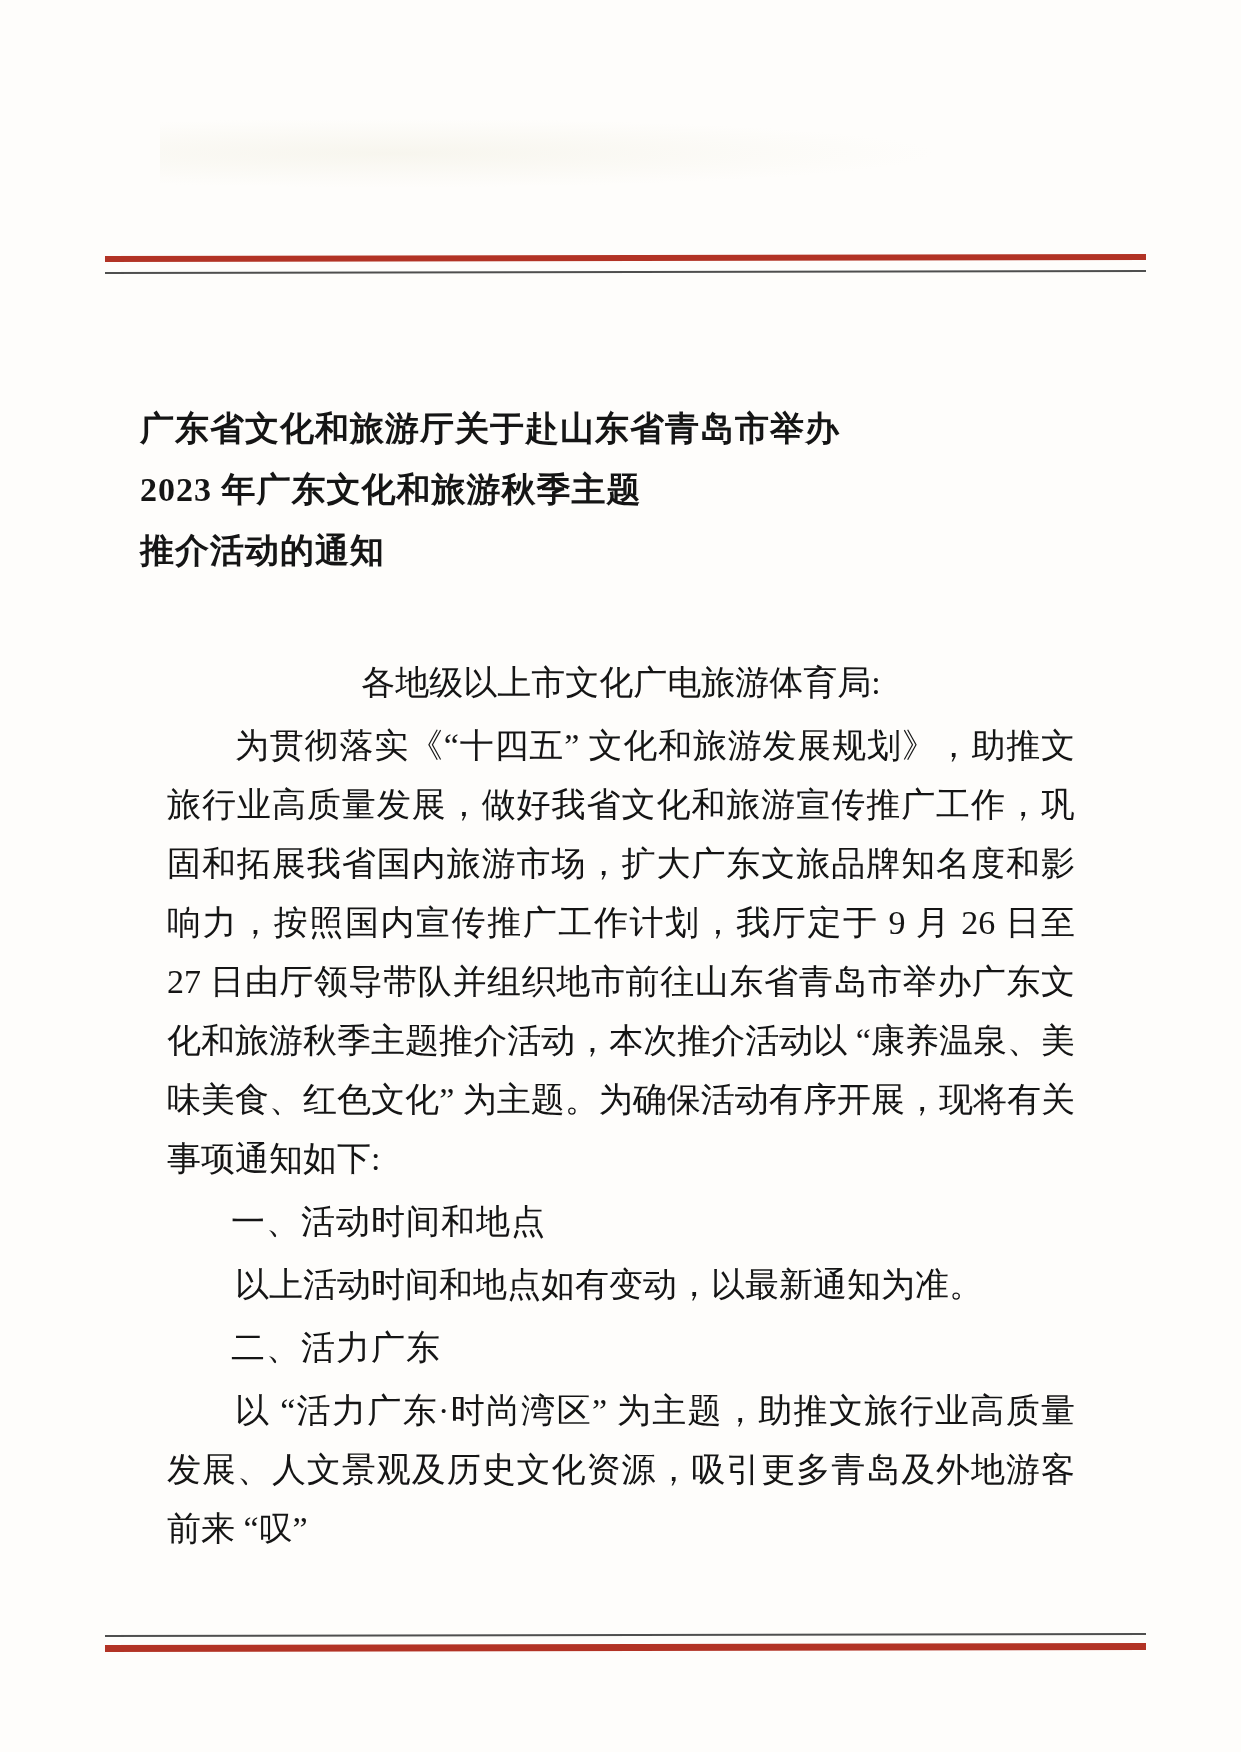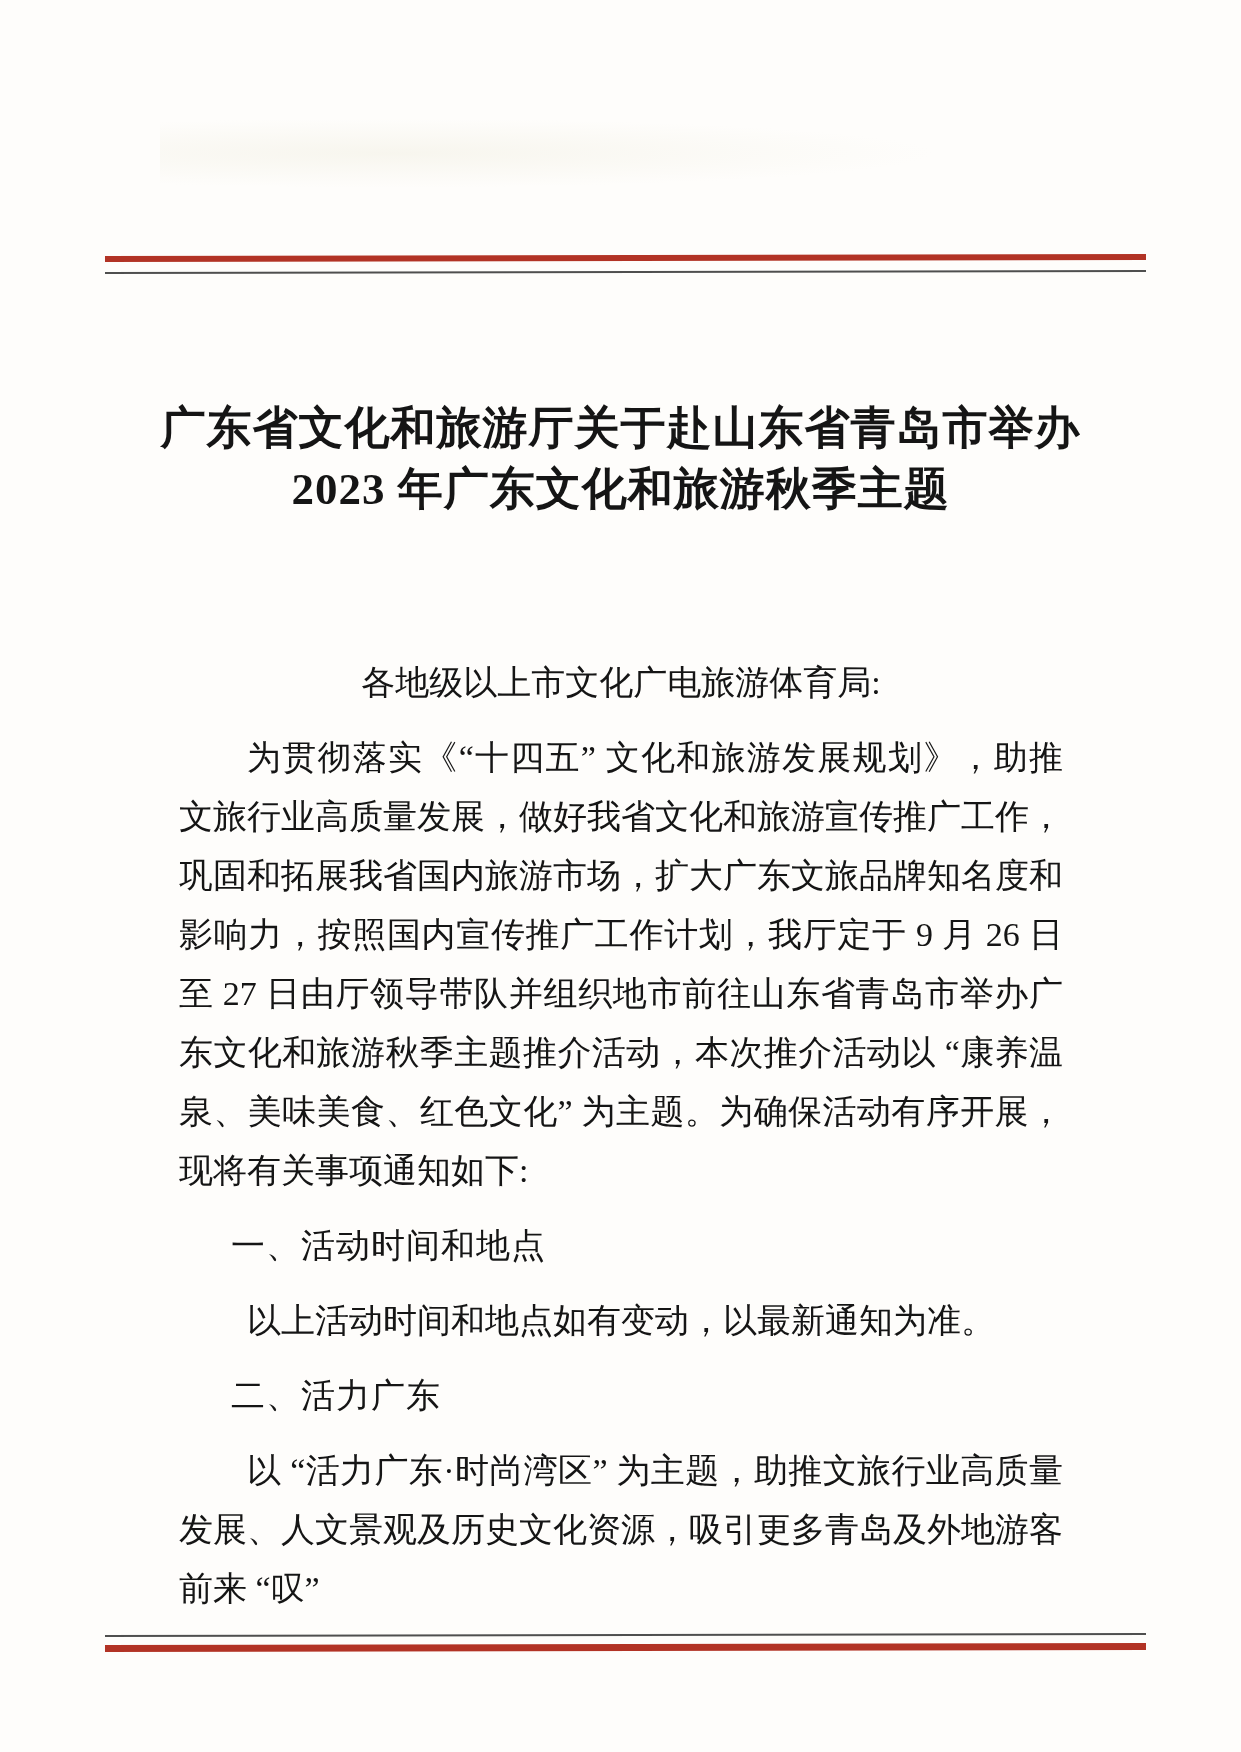--- a/index.html
+++ b/index.html
@@ -25,38 +25,37 @@
   .rule-red   { height: 6px; background: var(--rule-red, #b23325); }
   .rule-thin  { height: 2px; background: var(--rule-dark, #4f4f4f); }
   .rule-top-red    { top: 255px; transform: rotate(-0.12deg); }
   .rule-top-thin   { top: 271px; transform: rotate(-0.10deg); }
   .rule-bottom-thin{ top: 1634px; transform: rotate(-0.12deg); }
   .rule-bottom-red { top: 1644px; height: 7px; transform: rotate(-0.10deg); }
 
   .title-block {
     position: absolute;
     top: 398px; left: 140px; width: 961px;
-    text-align: center;
     font-weight: 700;
-    font-size: 45px;
+    font-size: 34px;
     line-height: 61px;
     letter-spacing: 1px;
   }
   .body-block {
     position: absolute;
     top: 653px; left: 163px; width: 916px;
     font-size: 34px;
     line-height: 59px;
   }
   .salutation { text-align: center; }
   .para {
     text-indent: 2em;
     text-align: justify;
     text-justify: inter-character;
-    margin: 16px;
+    margin: 4px;
   }
   .heading {
     text-indent: 2em;
     font-family: "Liberation Sans", "DejaVu Sans", sans-serif;
     font-weight: 400;
     letter-spacing: 1px;
   }
 </style>
 </head>
 <body>
@@ -64,20 +63,21 @@
 <div class="page">
 
   <div class="scan-artifact"></div>
 
   <div class="rule rule-red rule-top-red"></div>
   <div class="rule rule-thin rule-top-thin"></div>
 
   <div class="title-block">
     <div>广东省文化和旅游厅关于赴山东省青岛市举办</div>
     <div>2023 年广东文化和旅游秋季主题</div>
+    <div>推介活动的通知</div>
   </div>
 
   <div class="body-block">
     <div class="salutation">各地级以上市文化广电旅游体育局:</div>
     <p class="para">为贯彻落实《“十四五” 文化和旅游发展规划》，助推文旅行业高质量发展，做好我省文化和旅游宣传推广工作，巩固和拓展我省国内旅游市场，扩大广东文旅品牌知名度和影响力，按照国内宣传推广工作计划，我厅定于 9 月 26 日至 27 日由厅领导带队并组织地市前往山东省青岛市举办广东文化和旅游秋季主题推介活动，本次推介活动以 “康养温泉、美味美食、红色文化” 为主题。为确保活动有序开展，现将有关事项通知如下:</p>
     <div class="heading">一、活动时间和地点</div>
     <p class="para">以上活动时间和地点如有变动，以最新通知为准。</p>
     <div class="heading">二、活力广东</div>
     <p class="para">以 “活力广东·时尚湾区” 为主题，助推文旅行业高质量发展、人文景观及历史文化资源，吸引更多青岛及外地游客前来 “叹”</p>
   </div>

